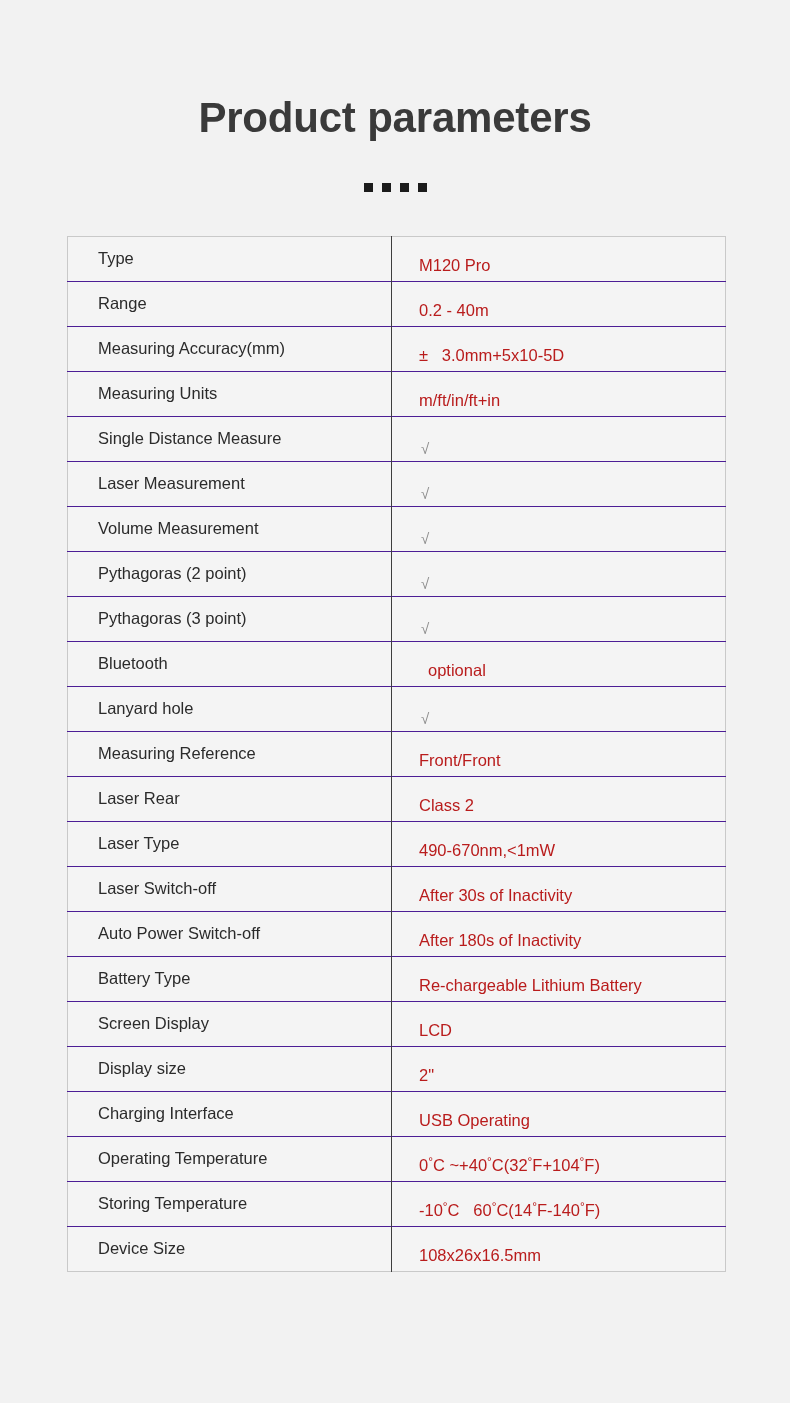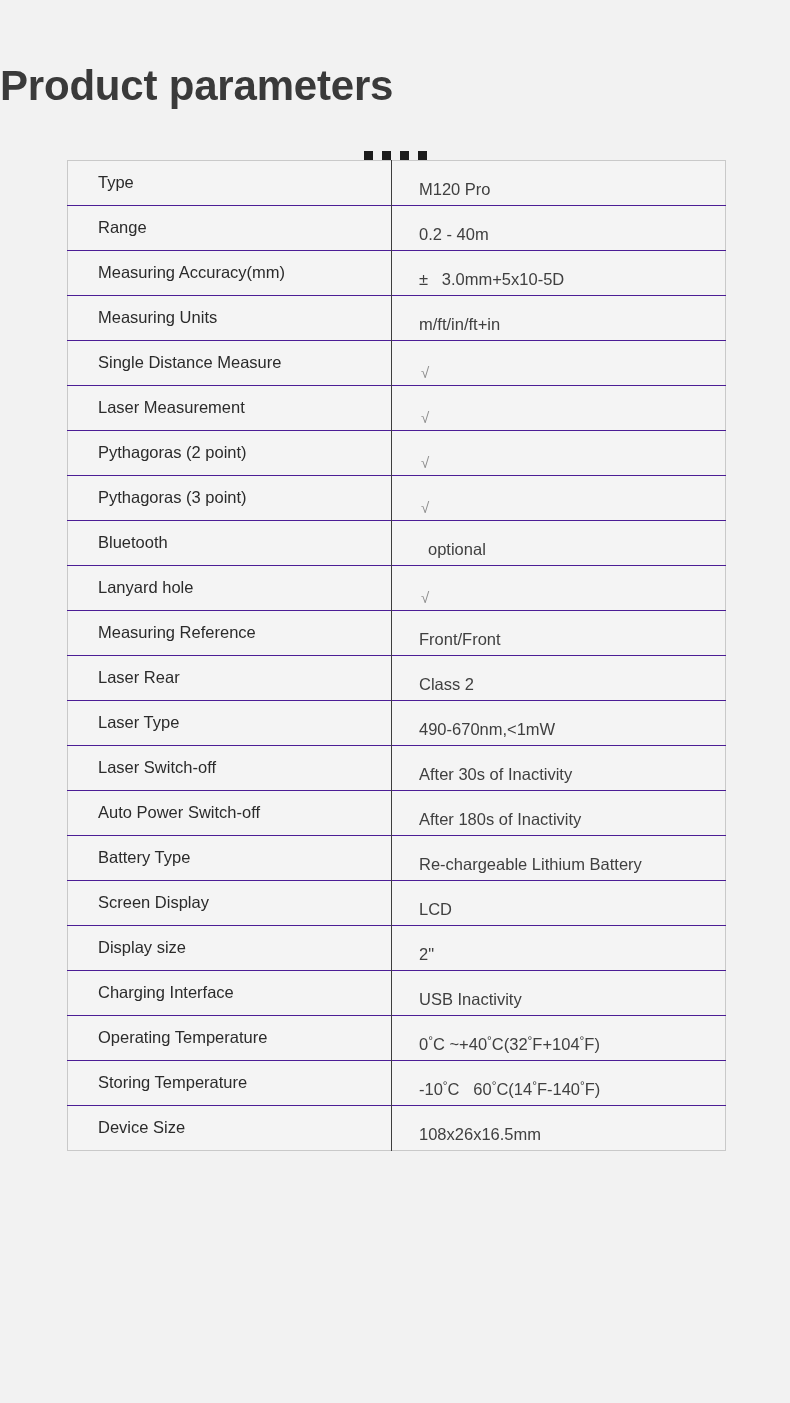--- a/index.html
+++ b/index.html
@@ -17,21 +17,22 @@
 
   .page {
     position: relative;
     width: 790px;
     height: 1403px;
     background: #f2f2f2;
   }
 
   
   .header {
-    padding-top: 65px;
+    padding-top: 97px;
+    text-align: center;
   }
   .page-title {
     font-size: 42px;
     font-weight: bold;
     color: #3a3a3a;
     letter-spacing: -0.2px;
     line-height: 1;
     margin: 0;
   }
 
@@ -43,20 +44,21 @@
     gap: 9px;
   }
   .dot {
     width: 9px;
     height: 9px;
     background: #1c1c1c;
   }
 
   
   .spec-table-wrap {
+    margin-top: 44px;
     padding-left: 67px;
     padding-right: 66px;
   }
   .spec-table {
     width: 657px;
     border-collapse: collapse;
     background: #f4f4f4;
     border: 1px solid #c9c9c9;
     table-layout: fixed;
   }
@@ -89,21 +91,21 @@
     font-size: 16.5px;
     color: #2b2b2b;
     line-height: 1.2;
   }
 
   .value-text {
     display: block;
     padding-left: 27px;
     padding-right: 6px;
     font-size: 16.5px;
-    color: #404040;
+    color: #b91c1c;
     line-height: 1.2;
     position: relative;
     top: 7px;
     white-space: pre;
   }
 
   .value-text.check {
     color: #8d8d8d;
     font-size: 15px;
     top: 10px;
@@ -181,20 +183,28 @@
           <tr>
             <td class="label-cell">
               <span class="label-text">Laser Measurement</span>
             </td>
             <td class="value-cell">
               <span class="value-text check">√</span>
             </td>
           </tr>
           <tr>
             <td class="label-cell">
+              <span class="label-text">Volume Measurement</span>
+            </td>
+            <td class="value-cell">
+              <span class="value-text check">√</span>
+            </td>
+          </tr>
+          <tr>
+            <td class="label-cell">
               <span class="label-text">Pythagoras (2 point)</span>
             </td>
             <td class="value-cell">
               <span class="value-text check">√</span>
             </td>
           </tr>
           <tr>
             <td class="label-cell">
               <span class="label-text">Pythagoras (3 point)</span>
             </td>
@@ -280,21 +290,21 @@
             </td>
             <td class="value-cell">
               <span class="value-text">2"</span>
             </td>
           </tr>
           <tr>
             <td class="label-cell">
               <span class="label-text">Charging Interface</span>
             </td>
             <td class="value-cell">
-              <span class="value-text">USB Inactivity</span>
+              <span class="value-text">USB Operating</span>
             </td>
           </tr>
           <tr>
             <td class="label-cell">
               <span class="label-text">Operating Temperature</span>
             </td>
             <td class="value-cell">
               <span class="value-text">0<span class="deg">°</span>C ~+40<span class="deg">°</span>C(32<span class="deg">°</span>F+104<span class="deg">°</span>F)</span>
             </td>
           </tr>

